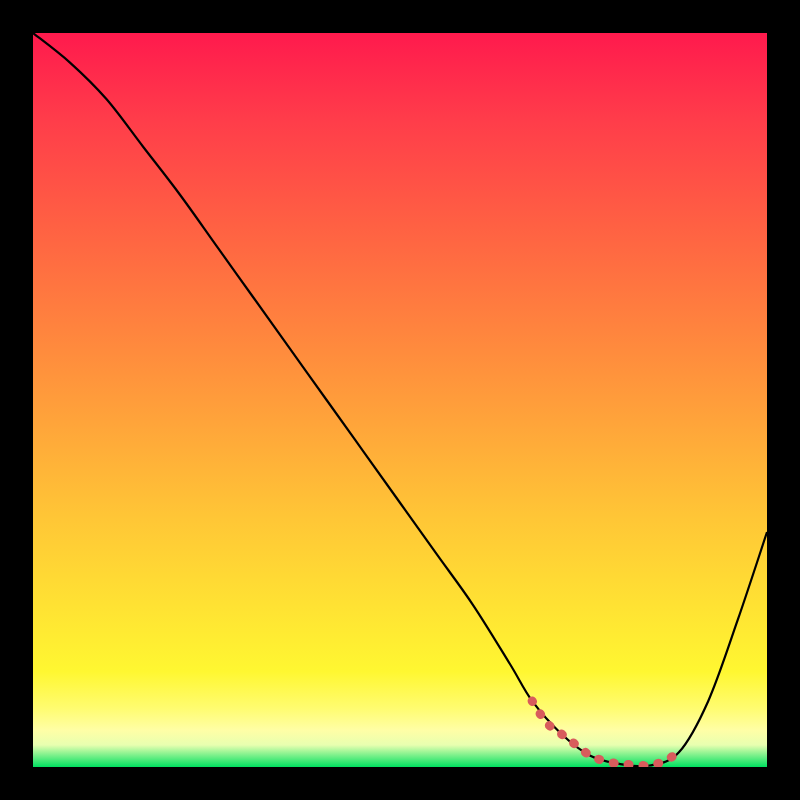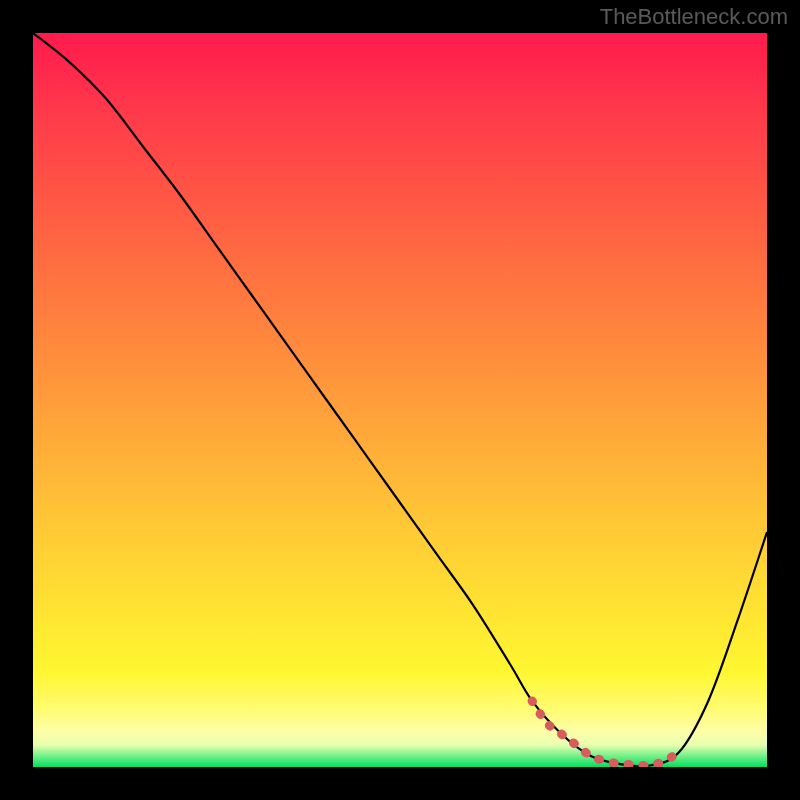--- a/index.html
+++ b/index.html
@@ -58,21 +58,20 @@
     left: 0;
     top: 0;
     width: 100%;
     height: 100%;
   }
 </style>
 </head>
 <body>
 
 <div class="container">
-  <div class="watermark">TheBottleneck.com</div>
   <div class="plot-area">
     <div class="gradient"></div>
     <svg class="curves" viewBox="0 0 734 734" preserveAspectRatio="none">
       <path id="main-curve" fill="none" stroke="#000" stroke-width="2.2" d="M 0 0 C 6.116666666666667 4.893333333333335, 24.46666666666667 18.350000000000023, 36.7 29.360000000000014 C 48.93333333333334 40.370000000000005, 61.16666666666667 51.99166666666662, 73.4 66.05999999999995 C 85.63333333333334 80.12833333333327, 97.86666666666666 97.86666666666663, 110.1 113.76999999999998 C 122.33333333333333 129.67333333333332, 134.56666666666666 144.965, 146.8 161.48000000000002 C 159.03333333333336 177.99500000000003, 171.26666666666668 195.73333333333335, 183.5 212.86 C 195.73333333333332 229.98666666666668, 207.96666666666667 247.11333333333334, 220.2 264.24 C 232.4333333333333 281.3666666666667, 244.66666666666663 298.4933333333334, 256.9 315.62000000000006 C 269.1333333333333 332.7466666666667, 281.3666666666667 349.87333333333333, 293.6 367 C 305.83333333333337 384.12666666666667, 318.06666666666666 401.25333333333333, 330.3 418.38 C 342.53333333333336 435.50666666666666, 354.76666666666665 452.6333333333333, 367 469.76 C 379.23333333333335 486.88666666666666, 391.4666666666667 504.0133333333333, 403.70000000000005 521.14 C 415.9333333333334 538.2666666666667, 428.16666666666663 554.17, 440.4 572.52 C 452.6333333333333 590.87, 467.31333333333333 615.3366666666667, 477.1 631.24 C 486.8866666666667 647.1433333333333, 490.55666666666673 656.3183333333334, 499.12000000000006 667.94 C 507.6833333333334 679.5616666666667, 518.6933333333334 691.7950000000001, 528.48 700.97 C 538.2666666666667 710.145, 548.0533333333334 717.9743333333333, 557.84 722.99 C 567.6266666666667 728.0056666666667, 577.4133333333334 729.4736666666666, 587.2 731.064 C 596.9866666666667 732.6543333333333, 606.7733333333333 734.4893333333333, 616.56 732.532 C 626.3466666666666 730.5746666666668, 636.1333333333333 730.0853333333334, 645.92 719.32 C 655.7066666666666 708.5546666666667, 665.4933333333333 689.96, 675.28 667.94 C 685.0666666666666 645.9200000000001, 694.8533333333334 615.3366666666667, 704.64 587.2 C 714.4266666666666 559.0633333333334, 729.1066666666667 513.8, 734 499.12"></path>
       <path id="highlight-curve" fill="none" stroke="#d85c5c" stroke-width="9" stroke-linecap="round" stroke-dasharray="1 14" d="M 499.12000000000006 667.94 C 501.5666666666667 671.61, 508.90666666666664 684.455, 513.8 689.96 C 518.6933333333333 695.465, 523.5866666666667 697.3000000000001, 528.48 700.97 C 533.3733333333333 704.64, 538.2666666666667 708.3100000000001, 543.16 711.98 C 548.0533333333333 715.65, 552.9466666666667 720.2986666666667, 557.84 722.99 C 562.7333333333333 725.6813333333333, 567.6266666666667 726.7823333333333, 572.52 728.128 C 577.4133333333333 729.4736666666668, 582.3066666666667 730.4523333333333, 587.2 731.064 C 592.0933333333334 731.6756666666666, 596.9866666666667 731.5533333333333, 601.88 731.798 C 606.7733333333333 732.0426666666667, 611.6666666666666 733.1436666666667, 616.56 732.532 C 621.4533333333333 731.9203333333334, 626.3466666666667 730.33, 631.24 728.128 C 636.1333333333333 725.926, 643.4733333333334 720.788, 645.92 719.32"></path>
     </svg>
   </div>
 </div>
 
 </body></html>

